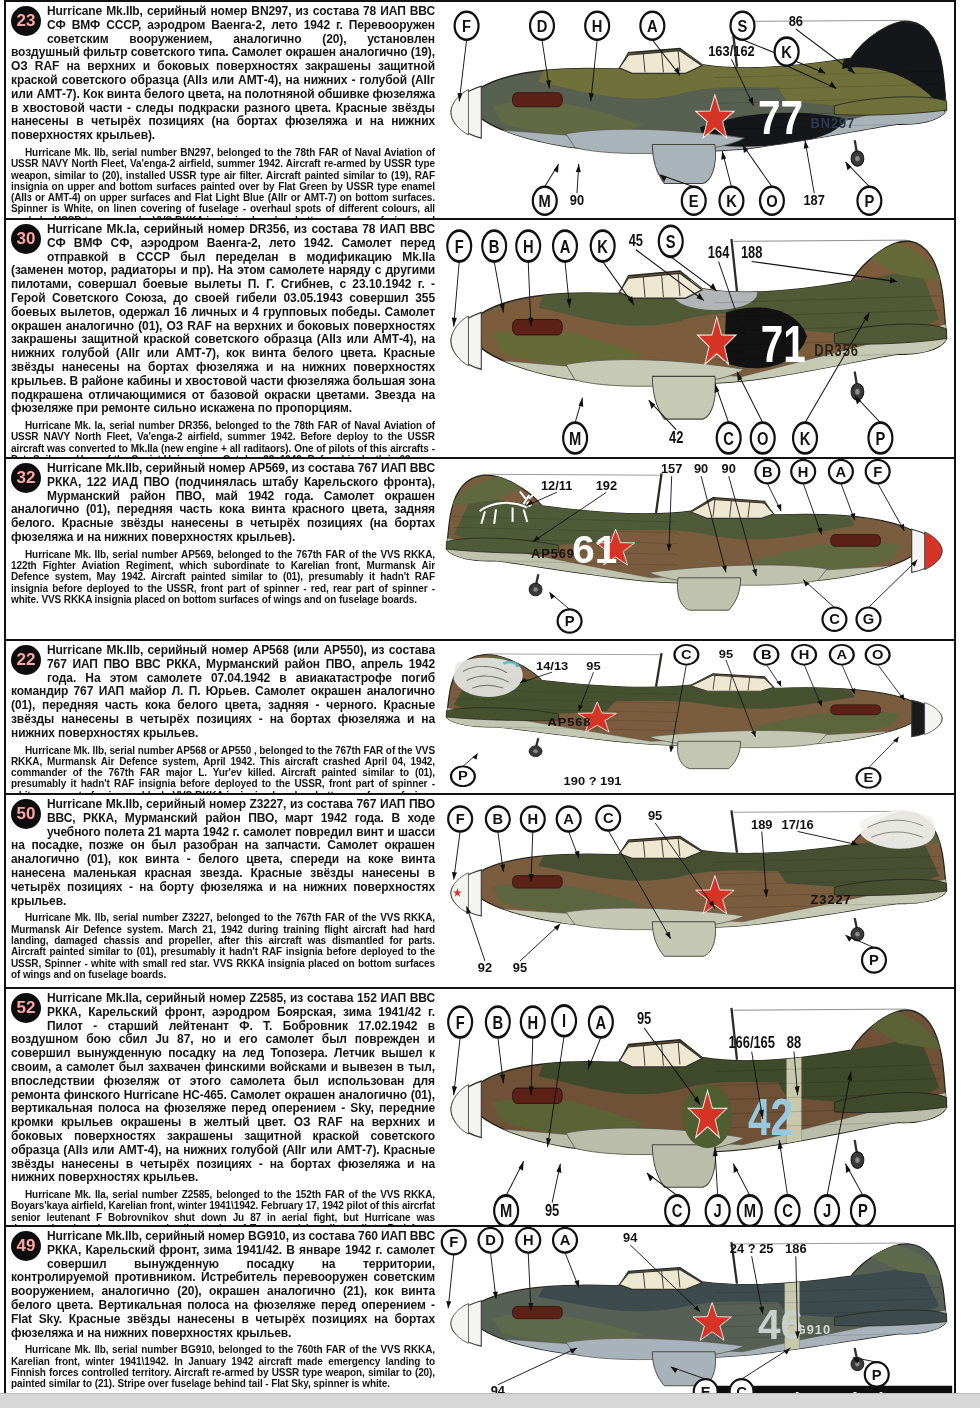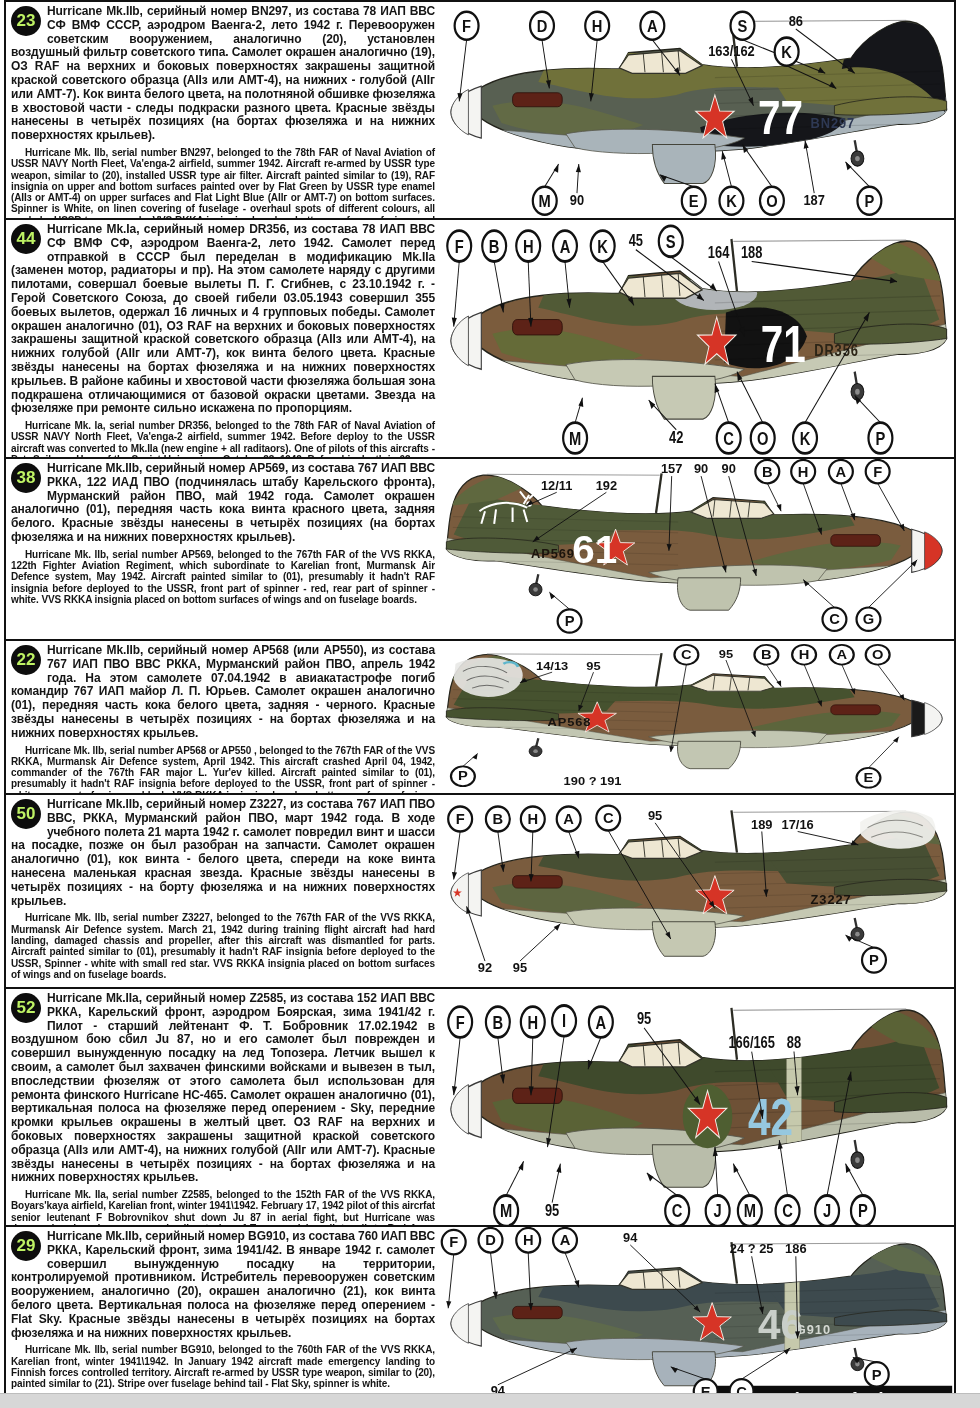--- a/index.html
+++ b/index.html
@@ -1,21 +1,21 @@
 <!DOCTYPE html>
 <html><head>
 <meta charset="utf-8">
 <style>
   html,body{margin:0;padding:0;background:#e9e9e9;}
   .page{width:980px;height:1408px;background:#fff;position:relative;overflow:hidden;
         font-family:"Liberation Sans", sans-serif;}
   .content{position:absolute;left:4px;top:2px;width:952px;}
   .panel{border:2px solid #111;margin-top:-2px;display:flex;overflow:hidden;background:#fff;position:relative;}
   .txt{flex:0 0 424px;padding:3px 4px 2px 5px;color:#151515;}
-  .badge{float:left;width:30px;height:30px;border-radius:50%;background:#0d0d0d;color:#bef264;
+  .badge{float:left;width:30px;height:30px;border-radius:50%;background:#0d0d0d;color:#fca5a5;
          font-weight:bold;font-size:17px;display:flex;align-items:center;justify-content:center;
          margin:1px 6px 1px 0;}
   .ru{margin:0 0 4px 0;font-size:12px;line-height:1.15;font-weight:700;text-align:justify;letter-spacing:-0.1px;}
   .en{margin:0;font-size:10px;line-height:1.13;font-weight:700;text-align:justify;text-indent:14px;letter-spacing:-0.1px;}
   .planebox{flex:1;position:relative;}
   .planebox svg{position:absolute;left:0;top:0;width:100%;height:100%;}
   .footer{position:absolute;left:0;bottom:0;width:980px;height:14px;background:#d7d7d7;border-top:1px solid #bdbdbd;}
 </style>
 </head>
 <body>
@@ -130,21 +130,21 @@
             <path d="M442,148 l6.6,4.5 l-4.4,3.2 Z" fill="#111"></path>
             <circle cx="468" cy="184" r="13" fill="#fff" stroke="#111" stroke-width="2.4"></circle>
             <text x="468" y="189.5" text-anchor="middle" font-size="16" font-weight="bold" fill="#111" font-family="&quot;Liberation Sans&quot;,sans-serif">P</text>
           </svg>
         </div>
     </section>
 
     <section class="panel" style="height:237px">
       <div class="txt">
         <div class="badge">
-            <span>44</span>
+            <span>30</span>
           </div>
         <p class="ru">Hurricane Mk.Ia, серийный номер DR356, из состава 78 ИАП ВВС СФ ВМФ СФ, аэродром Ваенга-2, лето 1942. Самолет перед отправкой в СССР был переделан в модификацию Mk.IIa (заменен мотор, радиаторы и пр). На этом самолете наряду с другими пилотами, совершал боевые вылеты П. Г. Сгибнев, с 23.10.1942 г. - Герой Советского Союза, до своей гибели 03.05.1943 совершил 355 боевых вылетов, одержал 16 личных и 4 групповых победы. Самолет окрашен аналогично (01), ОЗ RAF на верхних и боковых поверхностях закрашены защитной краской советского образца (АIIз или АМТ-4), на нижних голубой (АIIг или АМТ-7), кок винта белого цвета. Красные звёзды нанесены на бортах фюзеляжа и на нижних поверхностях крыльев. В районе кабины и хвостовой части фюзеляжа большая зона подкрашена отличающимися от базовой окраски цветами. Звезда на фюзеляже при ремонте сильно искажена по пропорциям.</p>
         <p class="en">Hurricane Mk. Ia, serial number DR356, belonged to the 78th FAR of Naval Aviation of USSR NAVY North Fleet, Va'enga-2 airfield, summer 1942. Before deploy to the USSR aircraft was converted to Mk.IIa (new engine + all raditaors). One of pilots of this aircrafts - Petr Sgibnev. Hero of the Soviet Union since October 23, 1942. Before his death in 03 may, 1943 he made 355 combat flights and gained 16 personal and 4 group victories. Aircraft painted similar to (01), RAF insignia on upper and bottom surfaces painted over by Flat Green by USSR type enamel (AIIз or AMT-4) on upper surfaces and Flat Light Blue (AIIг or AMT-7) on bottom surfaces. Spinner is White, on linen covering of fuselage - overhaul spots of different colours, all made by USSR type enamels. VVS RKKA insignia placed on bottom surfaces of wings and on fuselage boards, and fuselage stars is drawn asymmetrically.</p>
       </div>
       <div class="planebox">
           <svg viewBox="0 0 560 200" preserveAspectRatio="none">
             <defs>
               <clipPath id="fus1">
                 <path d="M44,80 C70,66 120,60 188,62 L196,62 L206,47 L262,43 L286,58 C330,64 390,60 448,52 C462,34 492,16 512,18 C536,21 546,44 549,72 L552,100 C546,110 520,114 500,113 C470,116 420,126 350,134 C300,140 200,140 140,134 C95,128 62,118 46,108 Z"></path>
               </clipPath>
@@ -241,21 +241,21 @@
             <path d="M452,148 l6.8,4.2 l-4.3,3.4 Z" fill="#111"></path>
             <circle cx="480" cy="184" r="13" fill="#fff" stroke="#111" stroke-width="2.4"></circle>
             <text x="480" y="189.5" text-anchor="middle" font-size="16" font-weight="bold" fill="#111" font-family="&quot;Liberation Sans&quot;,sans-serif">P</text>
           </svg>
         </div>
     </section>
 
     <section class="panel" style="height:180px">
       <div class="txt">
         <div class="badge">
-            <span>38</span>
+            <span>32</span>
           </div>
         <p class="ru">Hurricane Mk.IIb, серийный номер АР569, из состава 767 ИАП ВВС РККА, 122 ИАД ПВО (подчинялась штабу Карельского фронта), Мурманский район ПВО, май 1942 года. Самолет окрашен аналогично (01), передняя часть кока винта красного цвета, задняя белого. Красные звёзды нанесены в четырёх позициях (на бортах фюзеляжа и на нижних поверхностях крыльев).</p>
         <p class="en">Hurricane Mk. IIb, serial number AP569, belonged to the 767th FAR of the VVS RKKA, 122th Fighter Aviation Regiment, which subordinate to Karelian front, Murmansk Air Defence system, May 1942. Aircraft painted similar to (01), presumably it hadn't RAF insignia before deployed to the USSR, front part of spinner - red, rear part of spinner - white. VVS RKKA insignia placed on bottom surfaces of wings and on fuselage boards.</p>
       </div>
       <div class="planebox">
           <svg viewBox="0 0 560 200" preserveAspectRatio="none">
             <defs>
               <clipPath id="fus2">
                 <path d="M44,80 C70,66 120,60 188,62 L196,62 L206,47 L262,43 L286,58 C330,64 390,60 448,52 C462,34 492,16 512,18 C536,21 546,44 549,72 L552,100 C546,110 520,114 500,113 C470,116 420,126 350,134 C300,140 200,140 140,134 C95,128 62,118 46,108 Z"></path>
               </clipPath>
@@ -649,21 +649,21 @@
             <path d="M442,148 l5.7,5.6 l-5.0,2.4 Z" fill="#111"></path>
             <circle cx="461" cy="188" r="13" fill="#fff" stroke="#111" stroke-width="2.4"></circle>
             <text x="461" y="193.5" text-anchor="middle" font-size="16" font-weight="bold" fill="#111" font-family="&quot;Liberation Sans&quot;,sans-serif">P</text>
           </svg>
         </div>
     </section>
 
     <section class="panel" style="height:189px">
       <div class="txt">
         <div class="badge">
-            <span>29</span>
+            <span>49</span>
           </div>
         <p class="ru">Hurricane Mk.IIb, серийный номер BG910, из состава 760 ИАП ВВС РККА, Карельский фронт, зима 1941/42. В январе 1942 г. самолет совершил вынужденную посадку на территории, контролируемой противником. Истребитель перевооружен советским вооружением, аналогично (20), окрашен аналогично (21), кок винта белого цвета. Вертикальная полоса на фюзеляже перед оперением - Flat Sky. Красные звёзды нанесены в четырёх позициях на бортах фюзеляжа и на нижних поверхностях крыльев.</p>
         <p class="en">Hurricane Mk. IIb, serial number BG910, belonged to the 760th FAR of the VVS RKKA, Karelian front, winter 1941\1942. In January 1942 aircraft made emergency landing to Finnish forces controlled territory. Aircraft re-armed  by USSR type weapon, similar to (20), painted similar to (21). Stripe over fuselage behind tail - Flat Sky, spinner is white.</p>
       </div>
       <div class="planebox">
           <svg viewBox="0 0 560 200" preserveAspectRatio="none">
             <defs>
               <clipPath id="fus6">
                 <path d="M44,80 C70,66 120,60 188,62 L196,62 L206,47 L262,43 L286,58 C330,64 390,60 448,52 C462,34 492,16 512,18 C536,21 546,44 549,72 L552,100 C546,110 520,114 500,113 C470,116 420,126 350,134 C300,140 200,140 140,134 C95,128 62,118 46,108 Z"></path>
               </clipPath>

